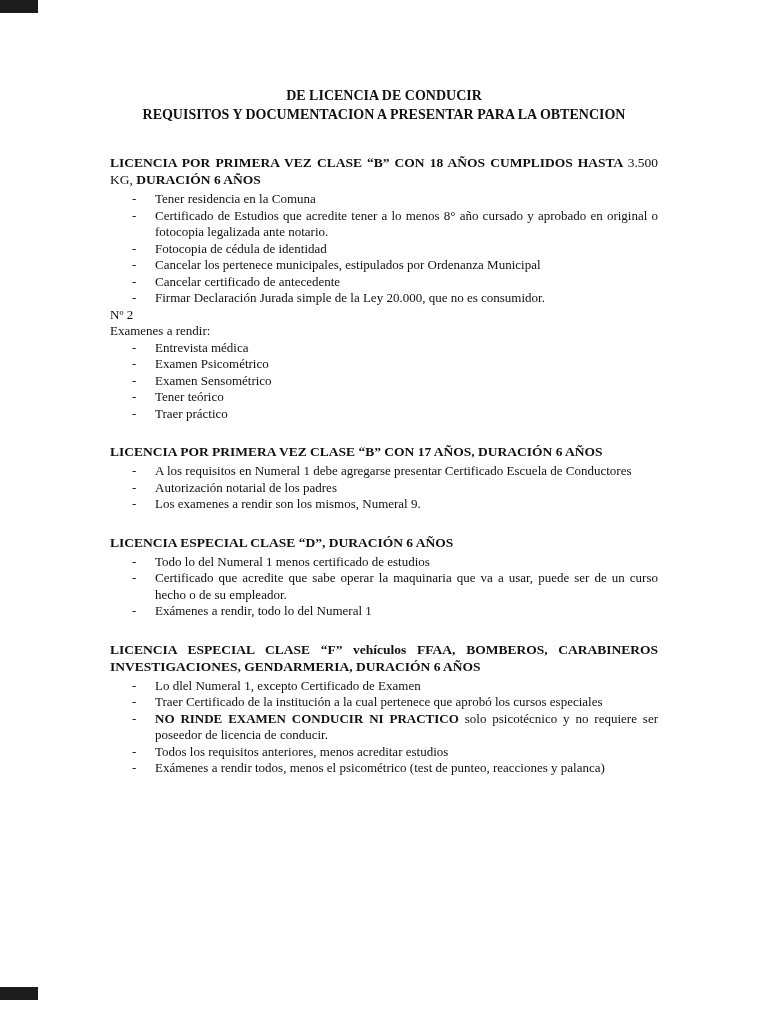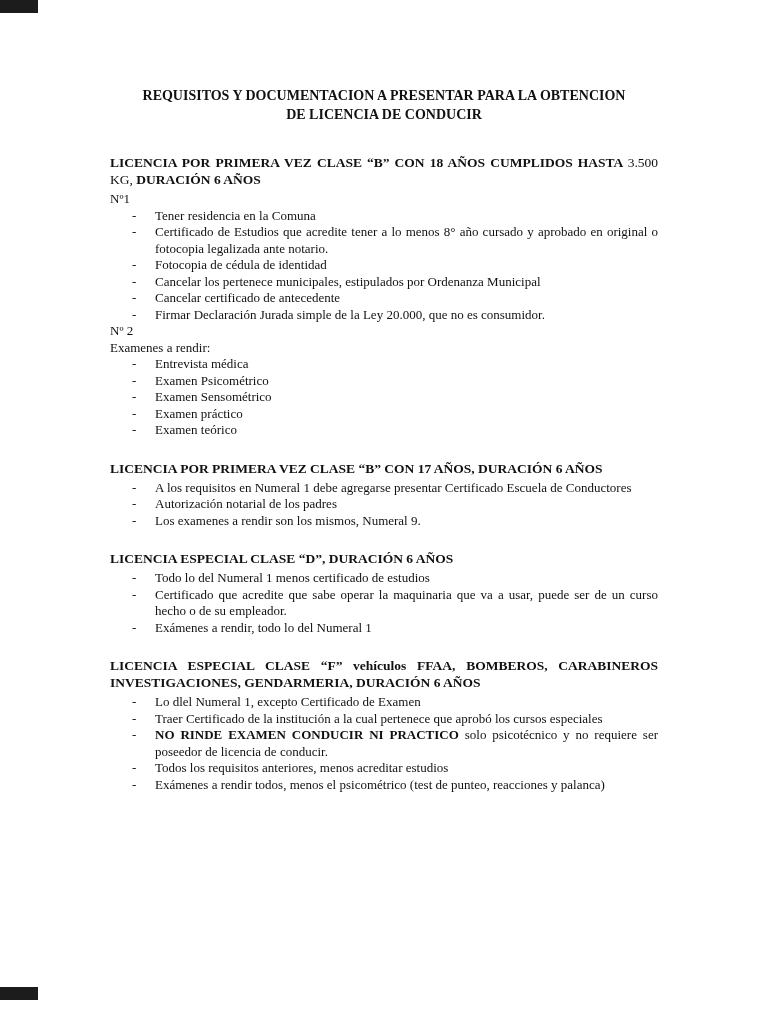--- a/index.html
+++ b/index.html
@@ -73,26 +73,25 @@
 </style>
 </head>
 <body>
 
 <div class="viewer">
   <div class="chrome-corner top"></div>
   <div class="chrome-corner bottom"></div>
 
   <div class="page">
     <div class="doc-title">
+      <div>DE LICENCIA DE CONDUCIR</div>
       <div>REQUISITOS Y DOCUMENTACION A PRESENTAR PARA LA OBTENCION</div>
-      <div>DE LICENCIA DE CONDUCIR</div>
     </div>
     <div id="doc-body">
         <div class="heading"><span style="font-weight: bold;">LICENCIA POR PRIMERA VEZ CLASE “B” CON 18 AÑOS CUMPLIDOS HASTA </span><span class="regular">3.500 KG,</span><span style="font-weight: bold;"> DURACIÓN 6 AÑOS</span></div>
-        <div class="plain-line">Nº1</div>
         <div class="bullet">
           <span class="dash">-</span>
           <span class="btext">Tener residencia en la Comuna</span>
         </div>
         <div class="bullet">
           <span class="dash">-</span>
           <span class="btext">Certificado de Estudios que acredite tener a lo menos 8° año cursado y aprobado en original o fotocopia legalizada ante notario.</span>
         </div>
         <div class="bullet">
           <span class="dash">-</span>
@@ -119,25 +118,25 @@
         <div class="bullet">
           <span class="dash">-</span>
           <span class="btext">Examen Psicométrico</span>
         </div>
         <div class="bullet">
           <span class="dash">-</span>
           <span class="btext">Examen Sensométrico</span>
         </div>
         <div class="bullet">
           <span class="dash">-</span>
-          <span class="btext">Examen práctico</span>
+          <span class="btext">Tener teórico</span>
         </div>
         <div class="bullet">
           <span class="dash">-</span>
-          <span class="btext">Examen teórico</span>
+          <span class="btext">Traer práctico</span>
         </div>
         <div class="heading"><span style="font-weight: bold;">LICENCIA POR PRIMERA VEZ CLASE “B” CON 17 AÑOS, DURACIÓN 6 AÑOS</span></div>
         <div class="bullet">
           <span class="dash">-</span>
           <span class="btext">A los requisitos en Numeral 1 debe agregarse presentar Certificado Escuela de Conductores</span>
         </div>
         <div class="bullet">
           <span class="dash">-</span>
           <span class="btext">Autorización notarial de los padres</span>
         </div>

